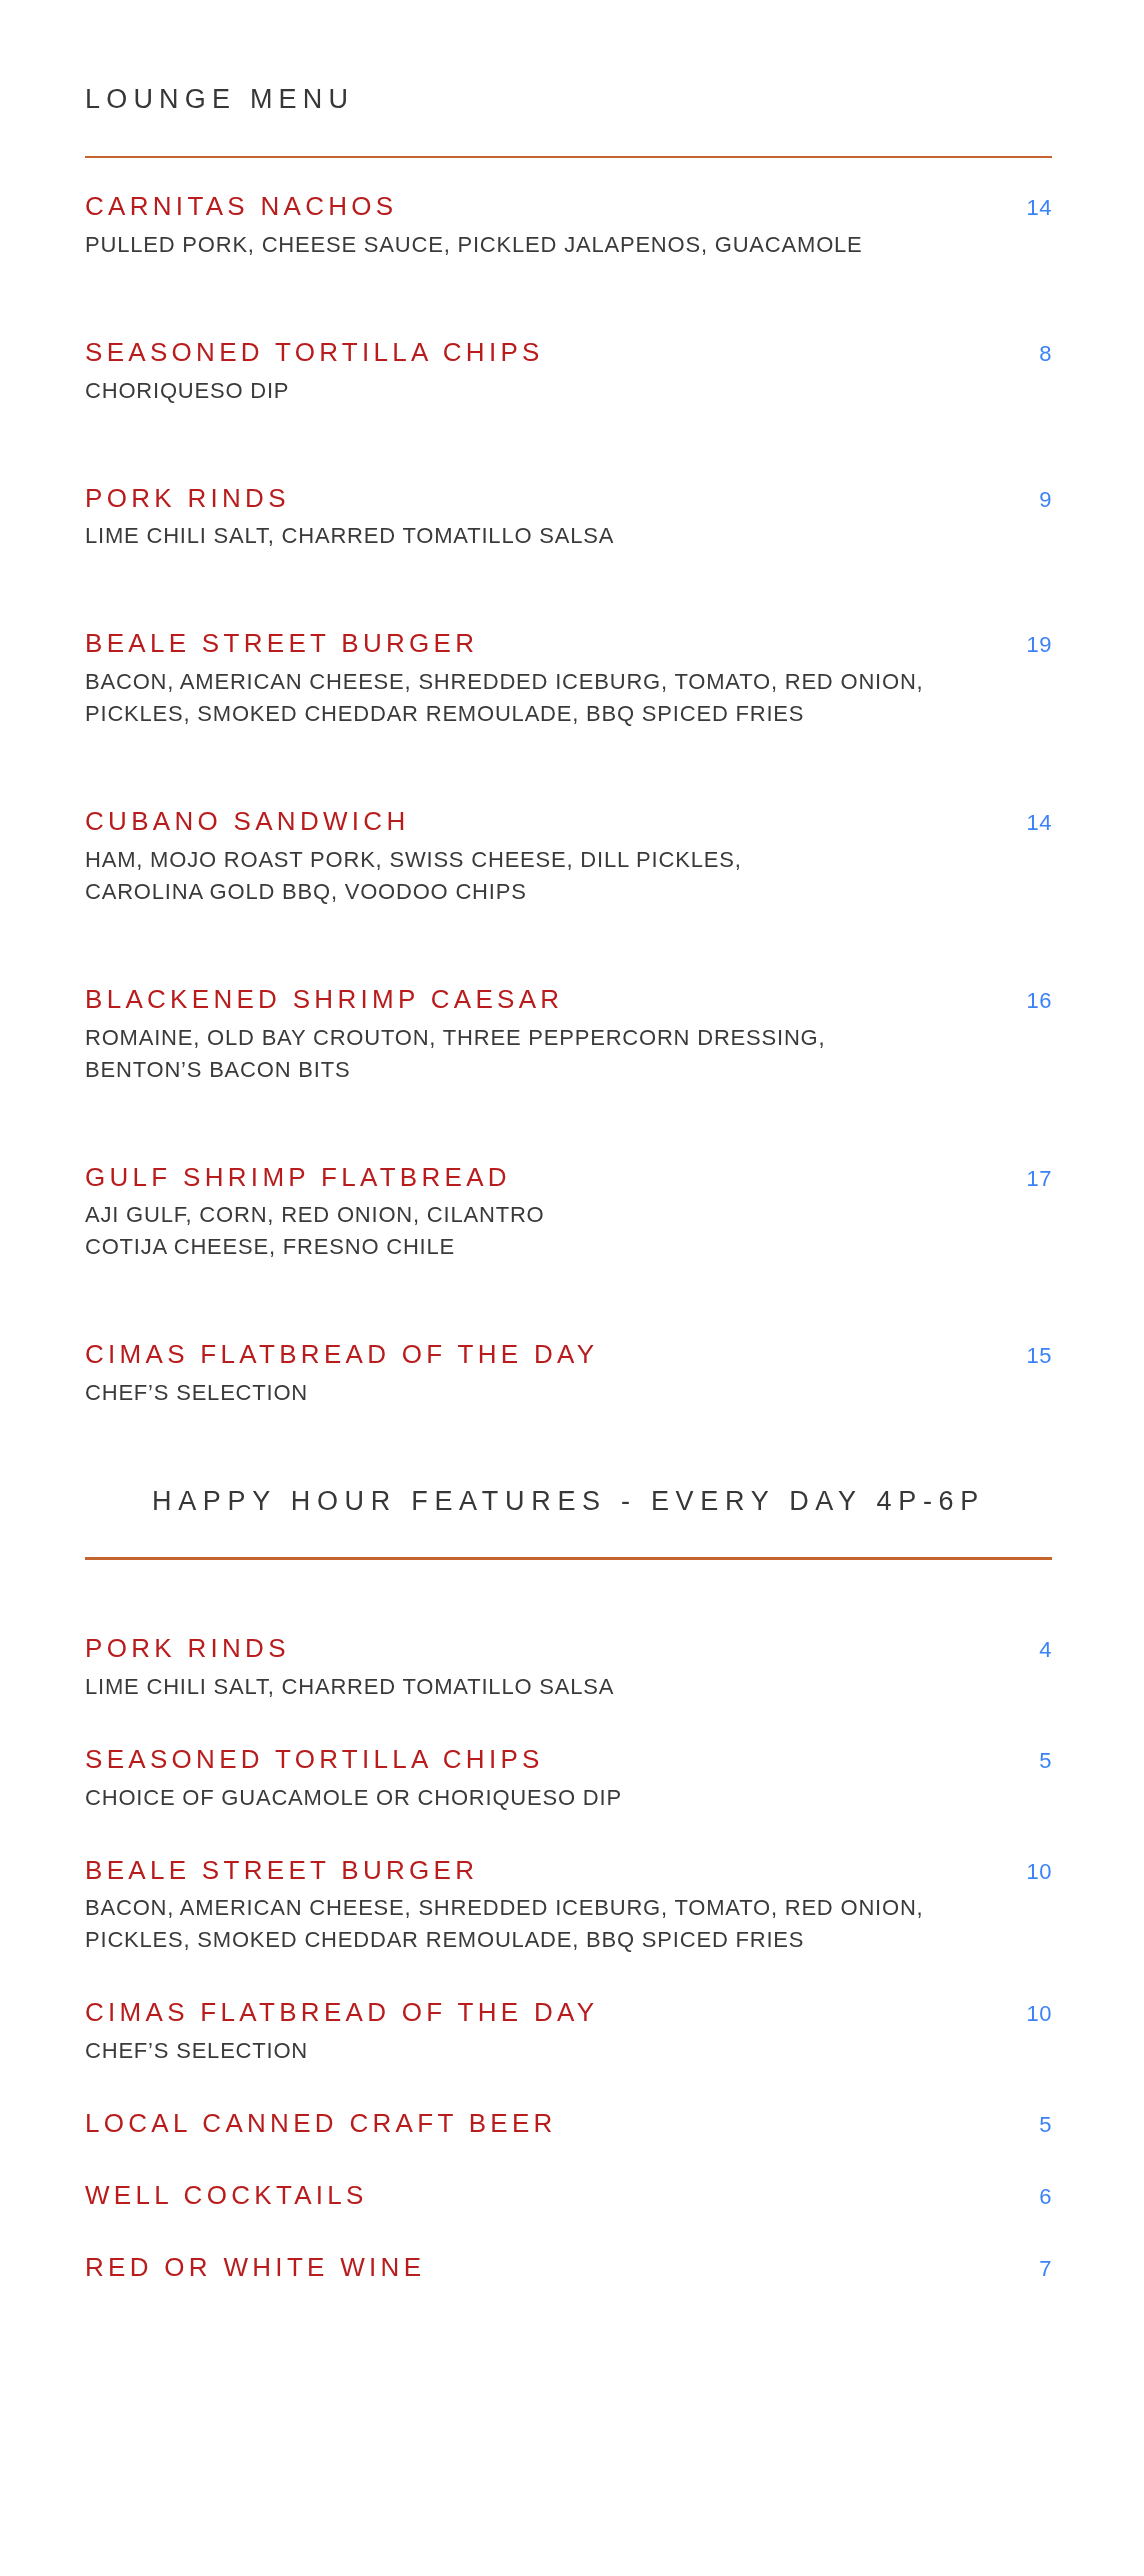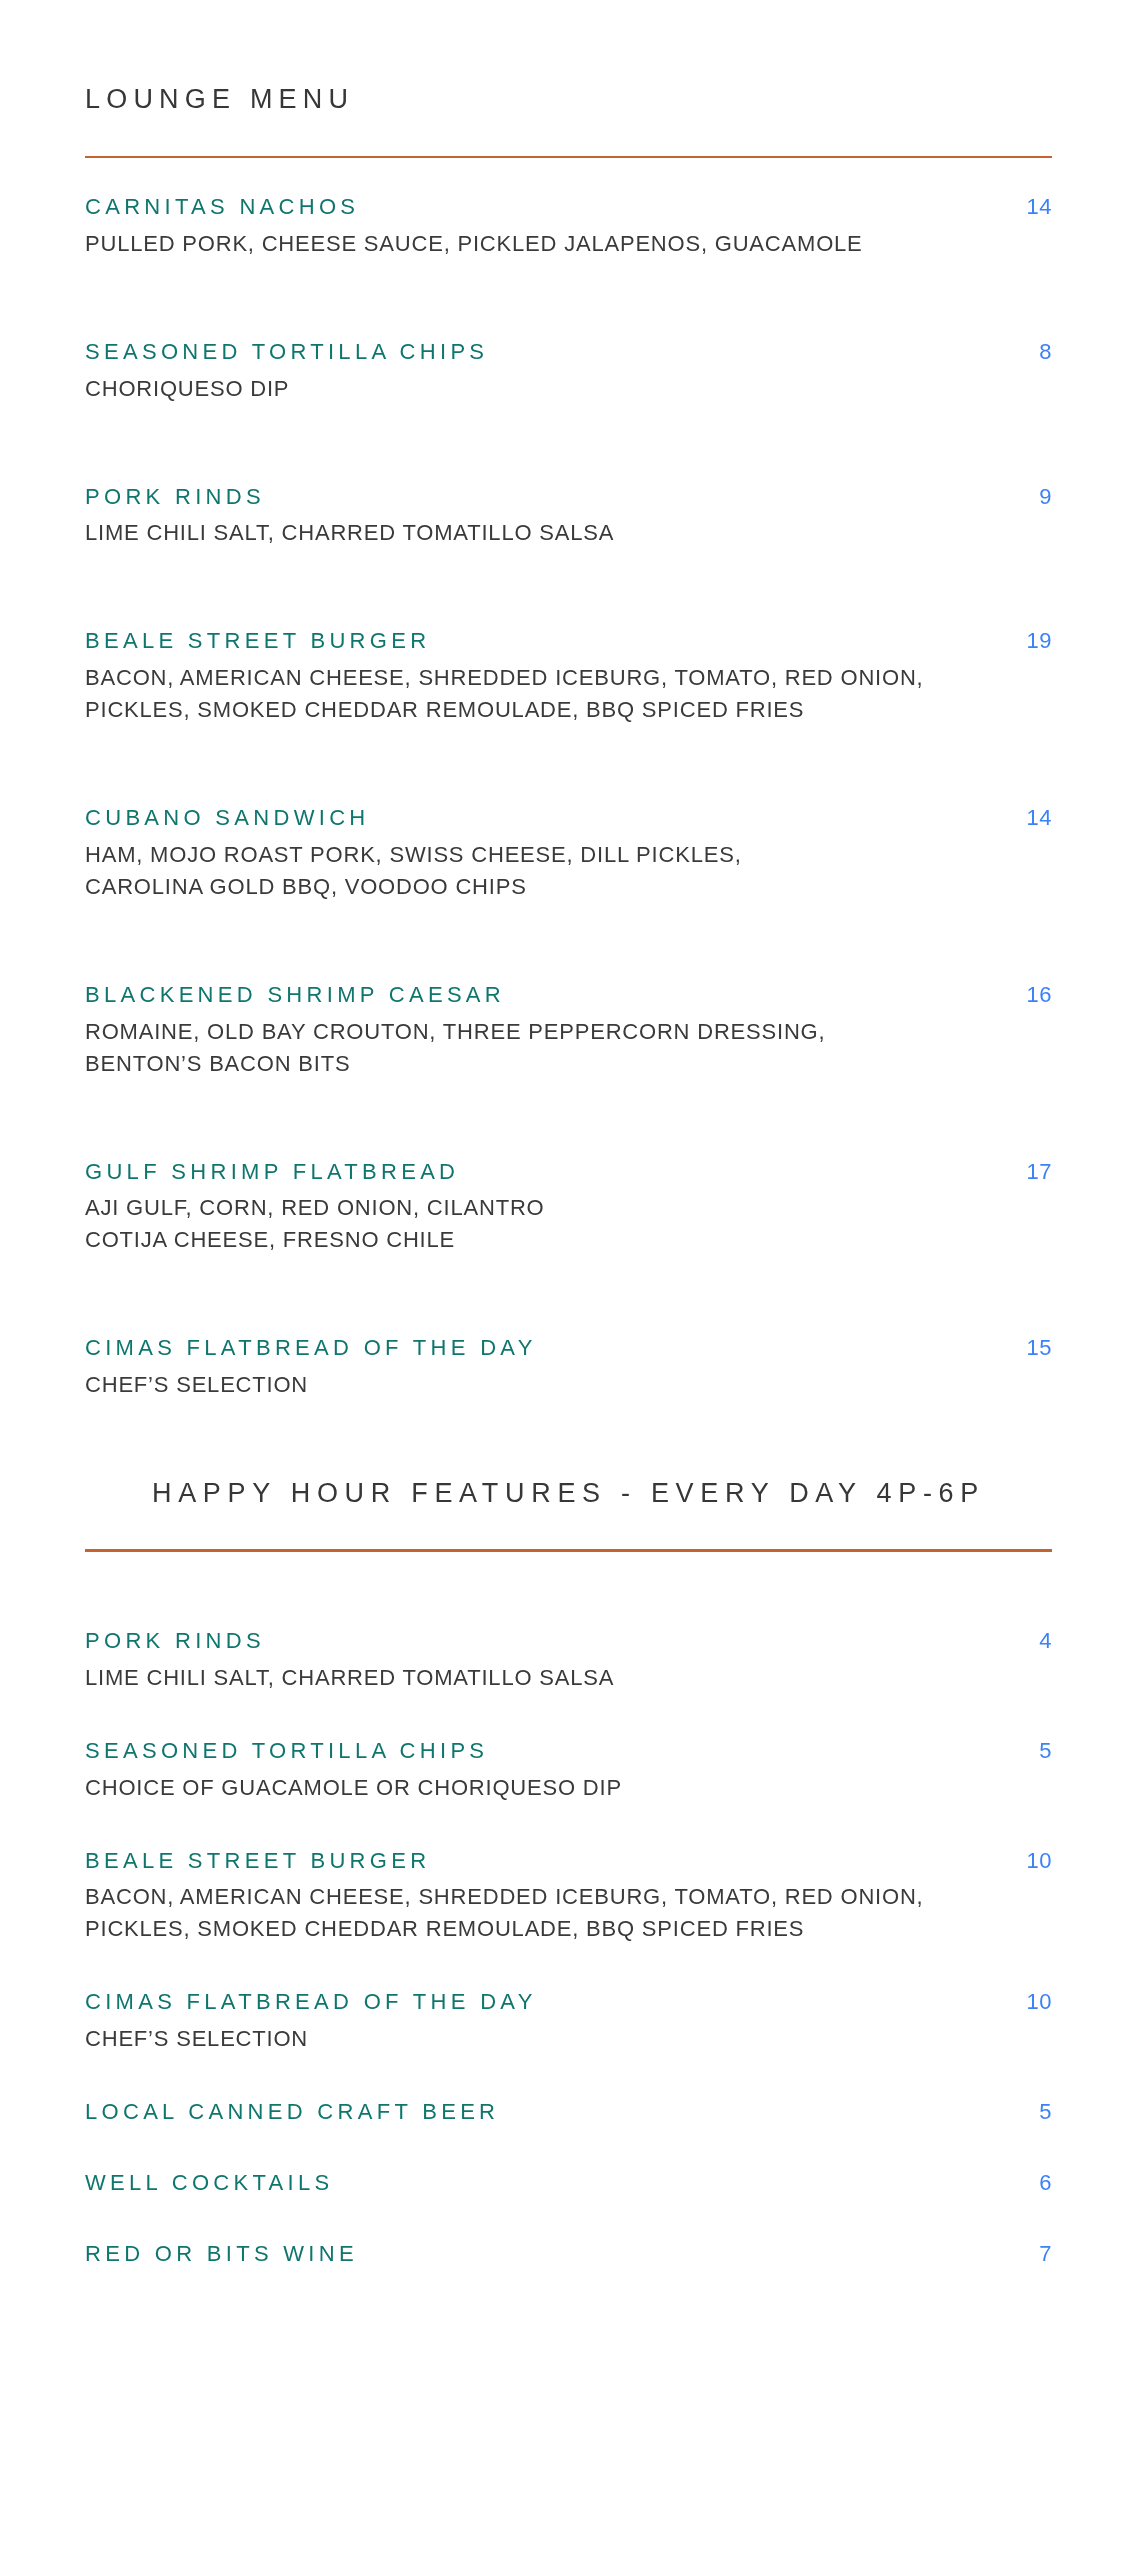--- a/index.html
+++ b/index.html
@@ -30,24 +30,24 @@
     margin: 41px 0 0 0;
   }
   .lounge .items { margin-top: 34px; }
   .item { margin-bottom: 77px; }
   .item-row {
     display: flex;
     justify-content: space-between;
     align-items: baseline;
   }
   .item-name {
-    font-size: 22px;
+    font-size: 26px;
     font-weight: 400;
     letter-spacing: 4.3px;
-    color: #0f766e;
+    color: #b91c1c;
     line-height: 29px;
   }
   .item-price {
     font-size: 22px;
     font-weight: 400;
     letter-spacing: 0.5px;
     color: #3b82f6;
     line-height: 29px;
   }
   .item-desc {
@@ -221,21 +221,21 @@
 
       <div class="item">
         <div class="item-row">
           <span class="item-name">WELL COCKTAILS</span>
           <span class="item-price">6</span>
         </div>
       </div>
 
       <div class="item">
         <div class="item-row">
-          <span class="item-name">RED OR BITS WINE</span>
+          <span class="item-name">RED OR WHITE WINE</span>
           <span class="item-price">7</span>
         </div>
       </div>
 
     </div>
   </section>
 
 </div>
 
 

